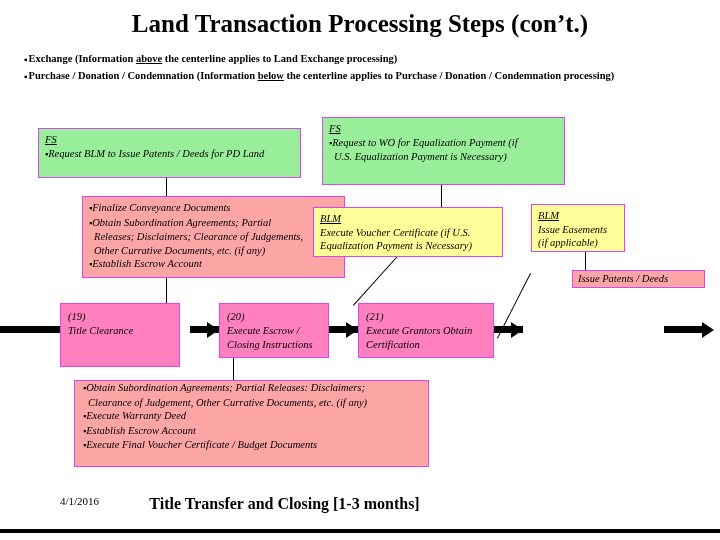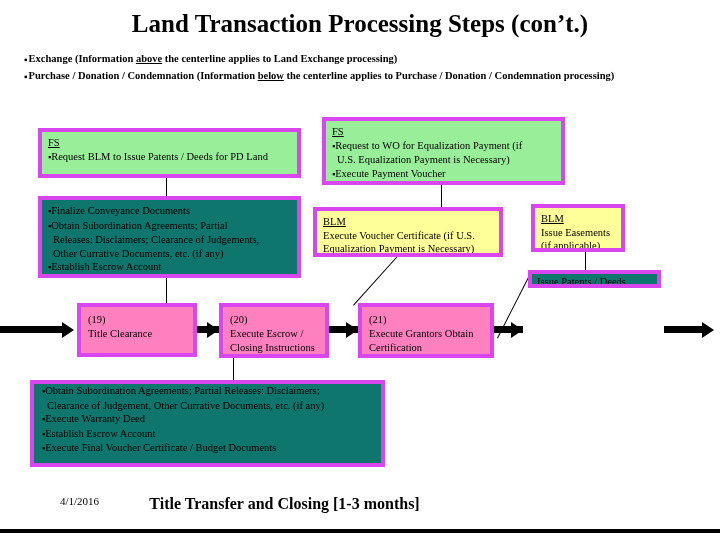--- a/index.html
+++ b/index.html
@@ -24,29 +24,30 @@
     font-size:10.5px;font-weight:700;color:#000;white-space:nowrap;
   }
   .hdr-line .bull{font-size:10px;vertical-align:middle;margin-right:1px;}
   .hdr-line u{text-decoration:underline;}
   #hdr1{left:24px;top:53px;}
   #hdr2{left:24px;top:70px;}
 
   
   .box{
     box-sizing:border-box;
-    border:4px solid #d946ef;
+    border:1px solid #d946ef;
     color:#000;
     font-size:10.5px;
     line-height:13.5px;
     padding:4px 6px 3px 6px;
     overflow:hidden;
+    font-style:italic;
   }
   .green{background:#99ee99;}
-  .cyan{background:#0f766e;}
+  .cyan{background:#fca5a5;margin-left:44px;}
   .yellow{background:#ffff99;}
   .pink{background:#ff80bf;}
 
   .box .hdg{text-decoration:underline;display:block;}
   .box .li{display:block;text-indent:-5px;padding-left:5px;}
   .box .li .bull{font-size:9px;}
   .box .cont{display:block;padding-left:5px;}
   .box .plain{display:block;}
 
   
@@ -103,21 +104,20 @@
 
   <div class="abs box green" style="left:38px;top:128px;width:263px;height:50px;">
     <span class="hdg">FS</span>
     <span class="li"><span class="bull">▪</span><span>Request BLM to Issue Patents / Deeds for PD Land</span></span>
   </div>
 
   <div class="abs box green" style="left:322px;top:117px;width:243px;height:68px;">
     <span class="hdg">FS</span>
     <span class="li"><span class="bull">▪</span><span>Request to WO for Equalization Payment (if</span></span>
     <span class="cont">U.S. Equalization Payment is Necessary)</span>
-    <span class="li"><span class="bull">▪</span><span>Execute Payment Voucher</span></span>
   </div>
 
   <div class="abs box cyan" style="left:38px;top:196px;width:263px;height:82px;">
     <span class="li"><span class="bull">▪</span><span>Finalize Conveyance Documents</span></span>
     <span class="li"><span class="bull">▪</span><span>Obtain Subordination Agreements; Partial</span></span>
     <span class="cont">Releases; Disclaimers; Clearance of Judgements,</span>
     <span class="cont">Other Currative Documents, etc. (if any)</span>
     <span class="li"><span class="bull">▪</span><span>Establish Escrow Account</span></span>
   </div>
 
@@ -145,21 +145,21 @@
 
   <div class="abs flow" style="left:329px;top:326px;width:29px;"></div>
   <div class="abs ahead" style="left:346px;top:322px;"></div>
 
   <div class="abs flow" style="left:494px;top:326px;width:29px;"></div>
   <div class="abs ahead" style="left:511px;top:322px;"></div>
 
   <div class="abs flow" style="left:664px;top:326px;width:40px;"></div>
   <div class="abs ahead" style="left:702px;top:322px;"></div>
 
-  <div class="abs box pink step" style="left:77px;top:303px;width:120px;height:54px;">
+  <div class="abs box pink step" style="left:60px;top:303px;width:120px;height:64px;">
     <span class="num">(19)</span>
     <span class="txt">Title Clearance</span>
   </div>
 
   <div class="abs box pink step" style="left:219px;top:303px;width:110px;height:55px;">
     <span class="num">(20)</span>
     <span class="txt">Execute Escrow /</span>
     <span class="txt">Closing Instructions</span>
   </div>
 

